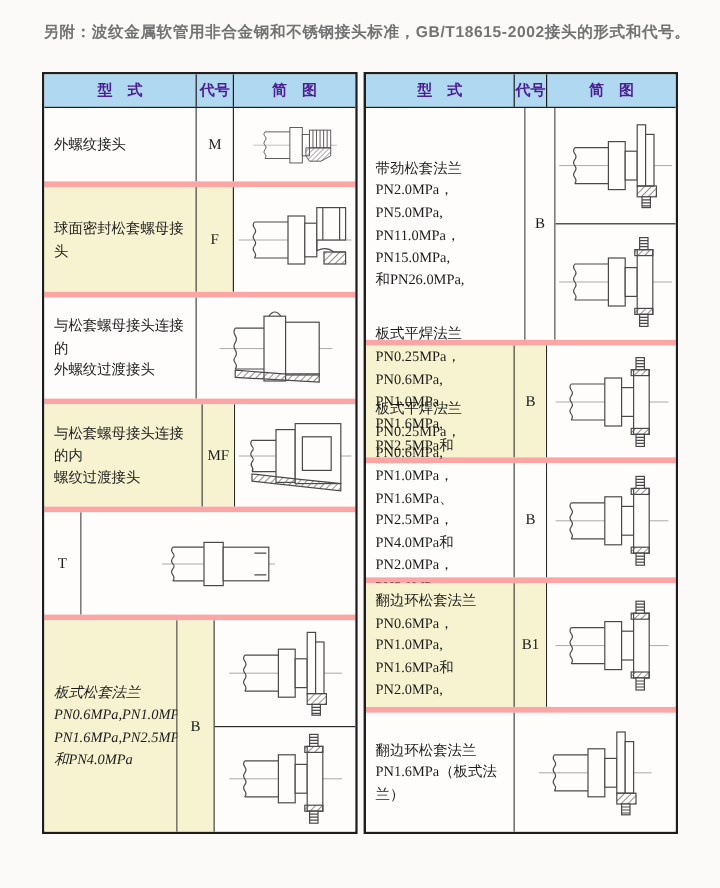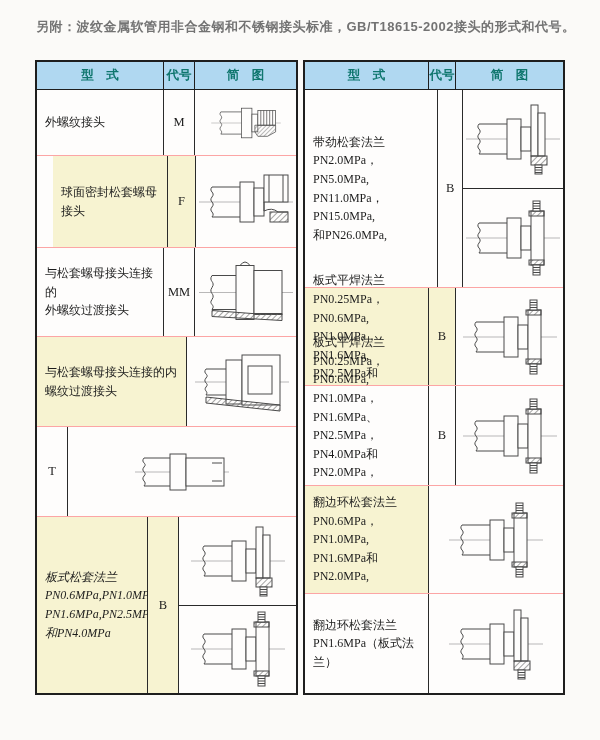--- a/index.html
+++ b/index.html
@@ -25,26 +25,26 @@
   #tbl-left{left:35px;width:263px;height:635px;}
   #tbl-right{left:303px;width:262px;height:635px;}
   .thead{
     display:flex;height:28px;flex:0 0 28px;
     background:#b0d8f1;
     border-bottom:1px solid #1e1e1e;
     box-sizing:border-box;
   }
   .thead .hc{
     display:flex;align-items:center;justify-content:center;
-    font-weight:bold;font-size:12.5px;color:#0f766e;
+    font-weight:bold;font-size:12.5px;color:#4c1d95;
     border-right:1px solid #1e1e1e;box-sizing:border-box;
   }
   .hc:last-child{border-right:none;}
   .tbody{flex:1;display:flex;flex-direction:column;}
-  .row{display:flex;box-sizing:border-box;border-bottom:1px solid #fca5a5;}
+  .row{display:flex;box-sizing:border-box;border-bottom:5px solid #fca5a5;}
   .row:last-child{border-bottom:none;flex:1;}
   .cell{
     box-sizing:border-box;border-right:1px solid #2a2a2a;
     display:flex;align-items:center;
     background:#fefdfc;
   }
   .cell:last-child{border-right:none;}
   .row.hl .cell{background:#f7f3d1;}
   .c-type{padding:4px 4px 4px 8px;font-size:12px;line-height:1.55;}
   .c-code{justify-content:center;font-size:12.5px;}
@@ -88,21 +88,21 @@
               <line x1="70" y1="22" x2="70" y2="42" stroke="#4a4a4a" stroke-width="1"></line>
               <line x1="74" y1="22" x2="74" y2="42" stroke="#4a4a4a" stroke-width="1"></line>
               <line x1="78" y1="22" x2="78" y2="42" stroke="#4a4a4a" stroke-width="1"></line>
               <line x1="82" y1="22" x2="82" y2="42" stroke="#4a4a4a" stroke-width="1"></line>
               <line x1="86" y1="22" x2="86" y2="42" stroke="#4a4a4a" stroke-width="1"></line>
               <path d="M62,42 L90,42 L90,51 L79,57 L66,57 L62,51 Z" fill="url(#h)" stroke="#4a4a4a" stroke-width="1"></path>
             </svg>
           </div>
         </div>
       </div>
-      <div class="row hl" style="height: 92px; padding-left: 16px;">
+      <div class="row hl" style="height: 92px;">
         <div class="cell c-type" style="width: 127px;">
           <div>球面密封松套螺母接头</div>
         </div>
         <div class="cell c-code" style="width: 31px;">F</div>
         <div class="cell c-diag" style="flex: 1 1 0%;">
           <div class="diag-half">
             <svg width="100" height="82" viewBox="0 0 100 78" preserveAspectRatio="xMidYMid meet">
               <defs>
                 <pattern id="h" width="4" height="4" patternUnits="userSpaceOnUse" patternTransform="rotate(45)">
                   <line x1="0" y1="0" x2="0" y2="4" stroke="#666" stroke-width="1.2"></line>
@@ -120,21 +120,20 @@
               <path d="M68,39 L68,48 Q76,44 82,49 L92,49" fill="none" stroke="#4a4a4a" stroke-width="1"></path>
               <rect x="74" y="49" width="18" height="10" fill="url(#h)" stroke="#4a4a4a" stroke-width="1"></rect>
             </svg>
           </div>
         </div>
       </div>
       <div class="row" style="height: 89px;">
         <div class="cell c-type" style="width: 127px; justify-content: flex-end;">
           <div>与松套螺母接头连接的<br>外螺纹过渡接头</div>
         </div>
-        <div class="cell c-code" style="width: 31px;">MM</div>
         <div class="cell c-diag" style="flex: 1 1 0%;">
           <div class="diag-half">
             <svg width="100" height="81" viewBox="0 0 100 78" preserveAspectRatio="xMidYMid meet">
               <defs>
                 <pattern id="h" width="4" height="4" patternUnits="userSpaceOnUse" patternTransform="rotate(45)">
                   <line x1="0" y1="0" x2="0" y2="4" stroke="#666" stroke-width="1.2"></line>
                 </pattern>
               </defs>
               <line x1="3" y1="39" x2="97" y2="39" stroke="#8a8a8a" stroke-width="0.6"></line>
               <line x1="16" y1="22" x2="40" y2="22" stroke="#4a4a4a" stroke-width="1"></line>
@@ -145,20 +144,21 @@
               <rect x="58" y="17" width="28" height="44" fill="#fefdfc" stroke="#4a4a4a" stroke-width="1"></rect>
               <path d="M16,57 L56,60 L86,60 L86,67 L16,63 Z" fill="url(#h)" stroke="#4a4a4a" stroke-width="1"></path>
             </svg>
           </div>
         </div>
       </div>
       <div class="row hl" style="height: 90px;">
         <div class="cell c-type" style="width: 150px;">
           <div>与松套螺母接头连接的内<br>螺纹过渡接头</div>
         </div>
+        <div class="cell c-code" style="width: 31px;">MF</div>
         <div class="cell c-diag" style="flex: 1 1 0%;">
           <div class="diag-half">
             <svg width="100" height="82" viewBox="0 0 100 78" preserveAspectRatio="xMidYMid meet">
               <defs>
                 <pattern id="h" width="4" height="4" patternUnits="userSpaceOnUse" patternTransform="rotate(45)">
                   <line x1="0" y1="0" x2="0" y2="4" stroke="#666" stroke-width="1.2"></line>
                 </pattern>
               </defs>
               <line x1="3" y1="39" x2="97" y2="39" stroke="#8a8a8a" stroke-width="0.6"></line>
               <line x1="14" y1="26" x2="34" y2="26" stroke="#4a4a4a" stroke-width="1"></line>
@@ -381,20 +381,21 @@
               <line x1="70" y1="71" x2="77" y2="71" stroke="#4a4a4a" stroke-width="1"></line>
               <line x1="70" y1="73.5" x2="77" y2="73.5" stroke="#4a4a4a" stroke-width="1"></line>
             </svg>
           </div>
         </div>
       </div>
       <div class="row hl" style="height: 108px;">
         <div class="cell c-type" style="width: 124px;">
           <div>翻边环松套法兰<br>PN0.6MPa，PN1.0MPa,<br>PN1.6MPa和PN2.0MPa,</div>
         </div>
+        <div class="cell c-code" style="width: 27px;">B1</div>
         <div class="cell c-diag" style="flex: 1 1 0%;">
           <div class="diag-half">
             <svg width="100" height="82" viewBox="0 0 100 78" preserveAspectRatio="xMidYMid meet">
               <defs>
                 <pattern id="h" width="4" height="4" patternUnits="userSpaceOnUse" patternTransform="rotate(45)">
                   <line x1="0" y1="0" x2="0" y2="4" stroke="#666" stroke-width="1.2"></line>
                 </pattern>
               </defs>
               <line x1="3" y1="39" x2="97" y2="39" stroke="#8a8a8a" stroke-width="0.6"></line>
               <line x1="16" y1="24" x2="44" y2="24" stroke="#4a4a4a" stroke-width="1"></line>

